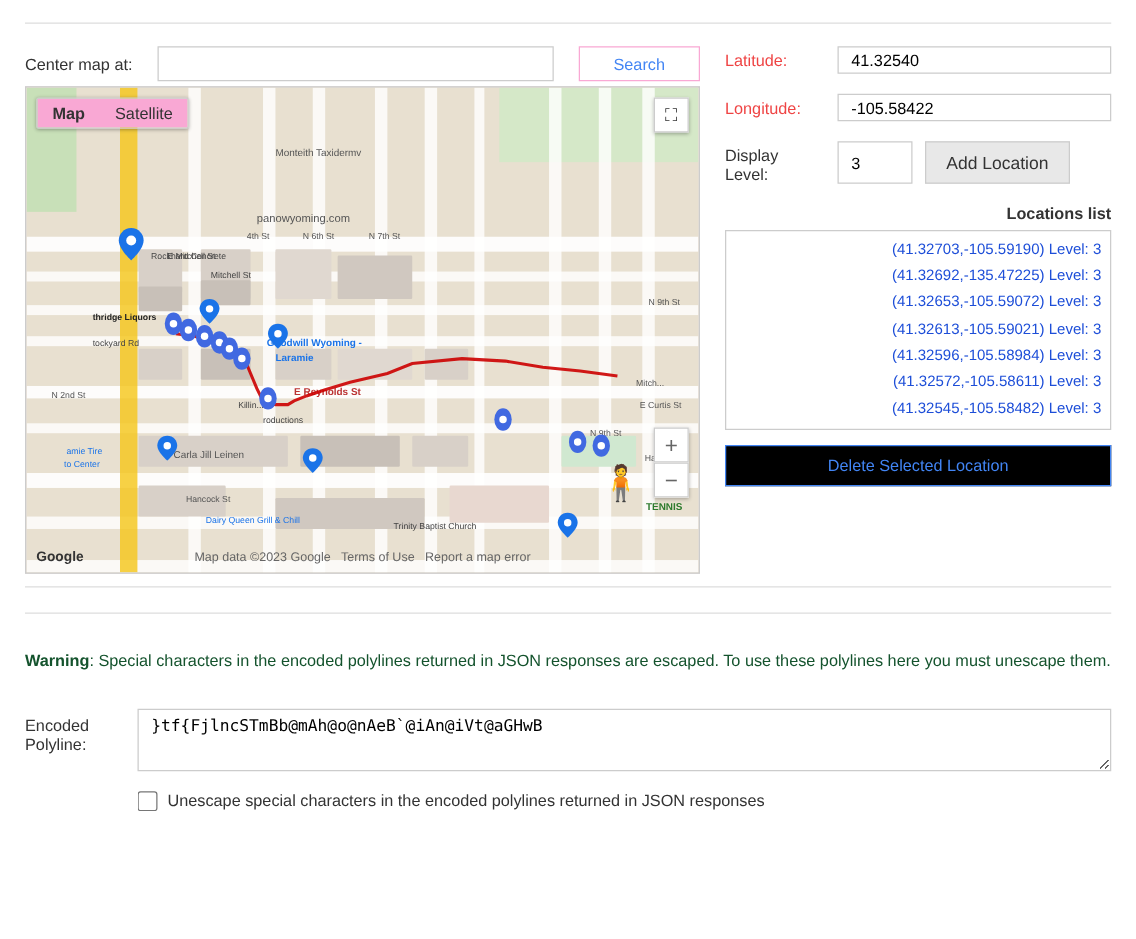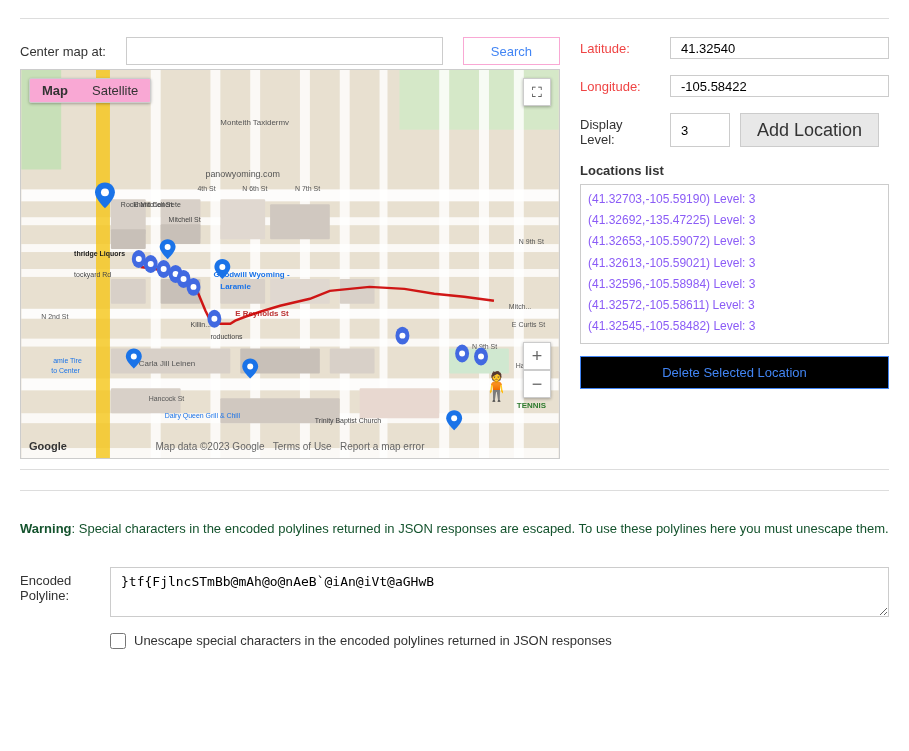--- a/index.html
+++ b/index.html
@@ -93,31 +93,31 @@
     .field-input {
       flex: 1; border: 1px solid #ccc; padding: 6px 10px;
       font-size: 13px; height: 22px;
     }
 
     .display-level-row { display: flex; align-items: flex-end; gap: 10px; margin-bottom: 16px; }
     .display-label { width: 80px; font-size: 13px; color: #333; }
     .level-input { width: 60px; border: 1px solid #ccc; padding: 6px 10px; font-size: 13px; height: 34px; }
     .add-location-btn {
       background: #e8e8e8; border: 1px solid #ccc; padding: 6px 16px;
-      font-size: 18px; cursor: pointer; height: 34px; color: #333;
-    }
-
-    .locations-list-section { margin-top: 8px; }
+      font-size: 14px; cursor: pointer; height: 34px; color: #333;
+    }
+
+    .locations-list-section { margin-top: 8px; text-align: right; }
     .locations-list-label { font-size: 13px; font-weight: bold; margin-bottom: 6px; }
     .locations-list-box {
       border: 1px solid #ccc; height: 160px; overflow-y: auto;
       padding: 4px; background: #fff;
     }
     .location-item {
-      font-size: 12px; color: #8b5cf6; cursor: pointer; padding: 1px 3px;
+      font-size: 12px; color: #1d4ed8; cursor: pointer; padding: 1px 3px;
       line-height: 1.6;
     }
 
     .action-buttons { margin-top: 12px; display: flex; flex-direction: column; gap: 8px; }
     .action-btn {
       border: 1px solid #4285f4; background: #000000; color: #4285f4;
       padding: 8px 16px; cursor: pointer; font-size: 13px; text-align: center;
     }
 
     

